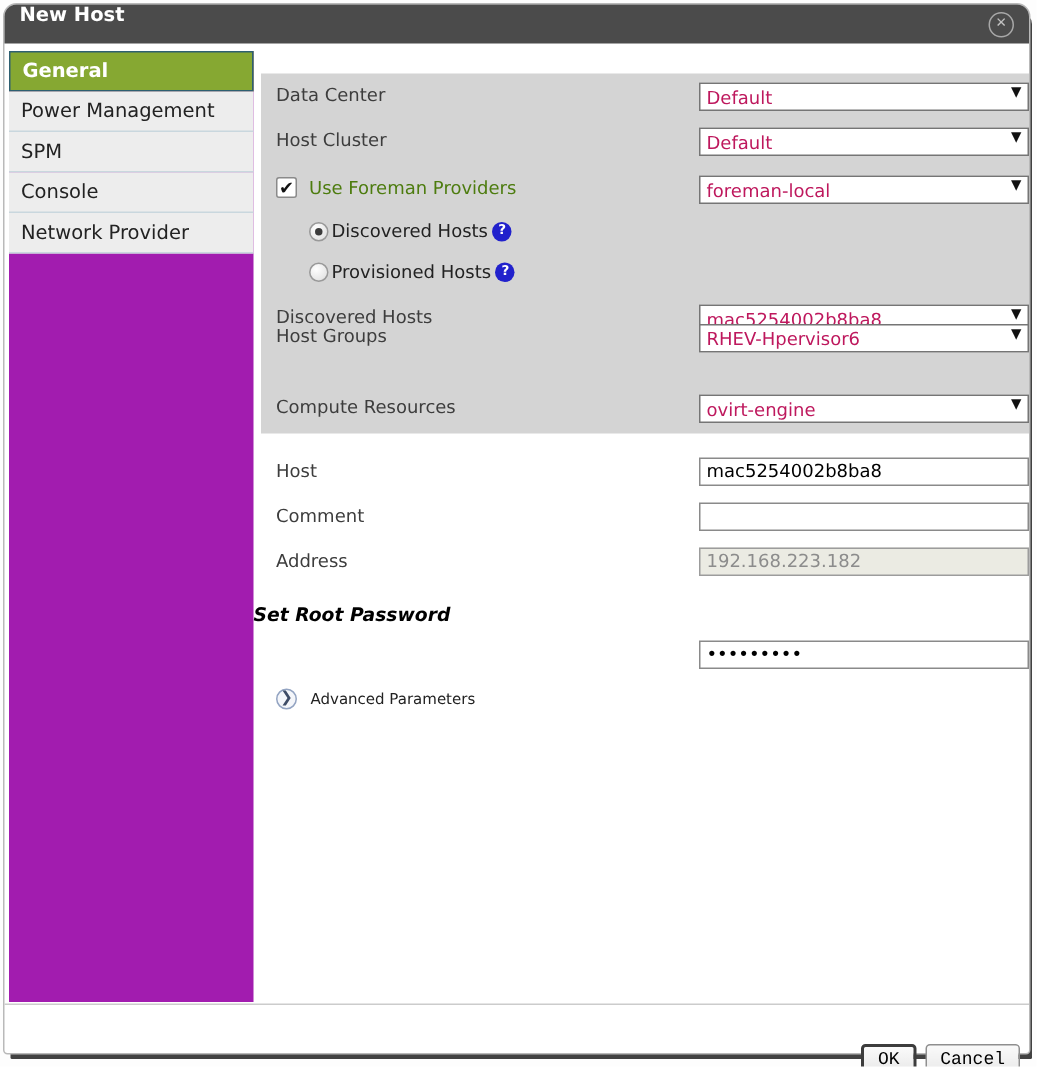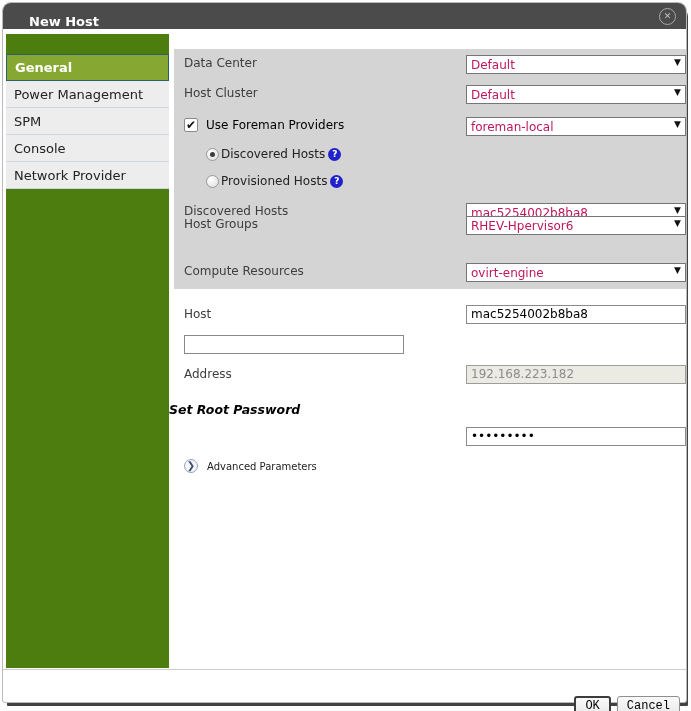--- a/index.html
+++ b/index.html
@@ -10,34 +10,34 @@
     position:absolute; left:2px; top:2px; width:685px; height:701px;
     background:#ffffff; border:1px solid #b9b9b9;
     border-radius:9px 9px 3px 3px;
     box-shadow:3px 5px 0 -2px #424242;
   }
 
   
   .titlebar {
     position:absolute; left:0; top:0; right:0; height:26px;
     background:#4b4b4b; border-radius:8px 8px 0 0;
-    display:flex; align-items:flex-end;padding-left:16px;
+    display:flex; align-items:flex-start;
   }
   .titlebar .title { color:#ffffff; font-size:13px; font-weight:bold; padding-left:10px; }
   .close-btn {
     position:absolute; right:10px; top:5px; width:17px; height:17px;
     border:1px solid #a8a8a8; border-radius:50%; color:#c2c2c2;
     display:flex; align-items:center; justify-content:center;
     font-size:9px; line-height:1; cursor:pointer;
   }
 
   
   .sidebar {
     position:absolute; left:3px; top:31px; width:163px; height:634px;
-    background:#4d7c0f; padding-top:20px;
+    background:#a21caf; padding-top:0;
   }
   .side-item {
     height:27px; display:flex; align-items:center; padding-left:8px;
     font-size:13px; color:#222222; border-bottom:1px solid #c9d7de;
     cursor:pointer; background:#ededed;
   }
   .side-item.selected {
     background:#86a832; border:1px solid #2e5f71;
     color:#ffffff; font-weight:bold;
   }
@@ -71,21 +71,21 @@
     display:inline-flex; align-items:center; justify-content:center;
     font-size:12px; color:#111; line-height:1; cursor:pointer;
   }
   .radio {
     width:13px; height:13px; border:1px solid #999; border-radius:50%;
     background:radial-gradient(circle at 35% 30%, #ffffff, #dcdcdc);
     display:inline-flex; align-items:center; justify-content:center; cursor:pointer;
   }
   .radio .dot { width:5px; height:5px; border-radius:50%; background:#3c3c3c; display:none; }
   .radio.checked .dot { display:block; }
-  .chk-label { font-size:12px; color:#000000; margin-left:8px; }
+  .chk-label { font-size:12px; color:#4d7c0f; margin-left:8px; }
   .radio-label { font-size:12px; color:#222; margin-left:2px; }
 
   .help-icon {
     width:13px; height:13px; border-radius:50%; background:#2121cc; color:#fff;
     font-size:9px; font-weight:bold; display:inline-flex; align-items:center;
     justify-content:center; margin-left:3px; line-height:1; cursor:pointer;
   }
 
   .section-header { position:absolute; left:166px; font-size:12.5px; font-weight:bold; color:#000;font-style:italic; }
 
@@ -219,20 +219,21 @@
         <span class="arrow">▼</span>
       </span>
     </div>
 
     <div class="row" style="top:301px;">
       <span class="lbl">Host</span>
       <input type="text" value="mac5254002b8ba8" style="">
     </div>
 
     <div class="row" style="top:331px;">
+      <span class="lbl">Comment</span>
       <input type="text" value="" style="">
     </div>
 
     <div class="row" style="top:361px;">
       <span class="lbl">Address</span>
       <input type="text" class="disabled" value="192.168.223.182" style="">
     </div>
 
     <div class="section-header" style="top:399px;">Set Root Password</div>
 

